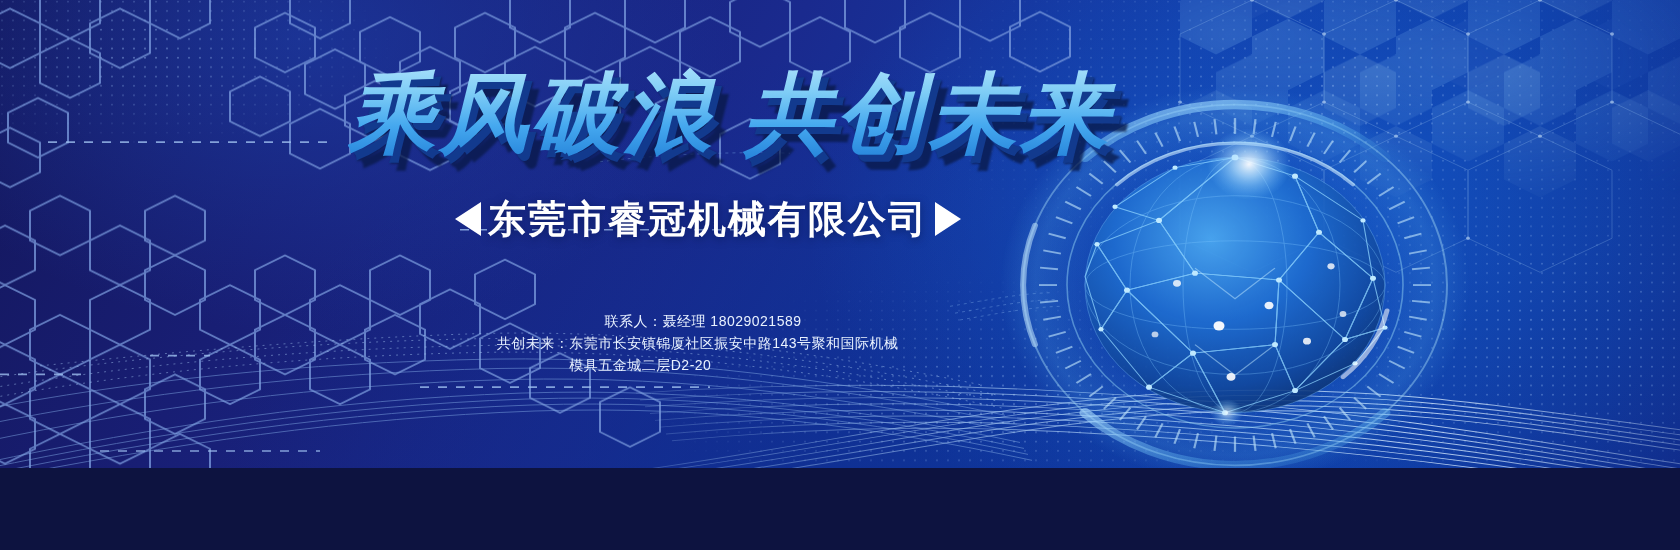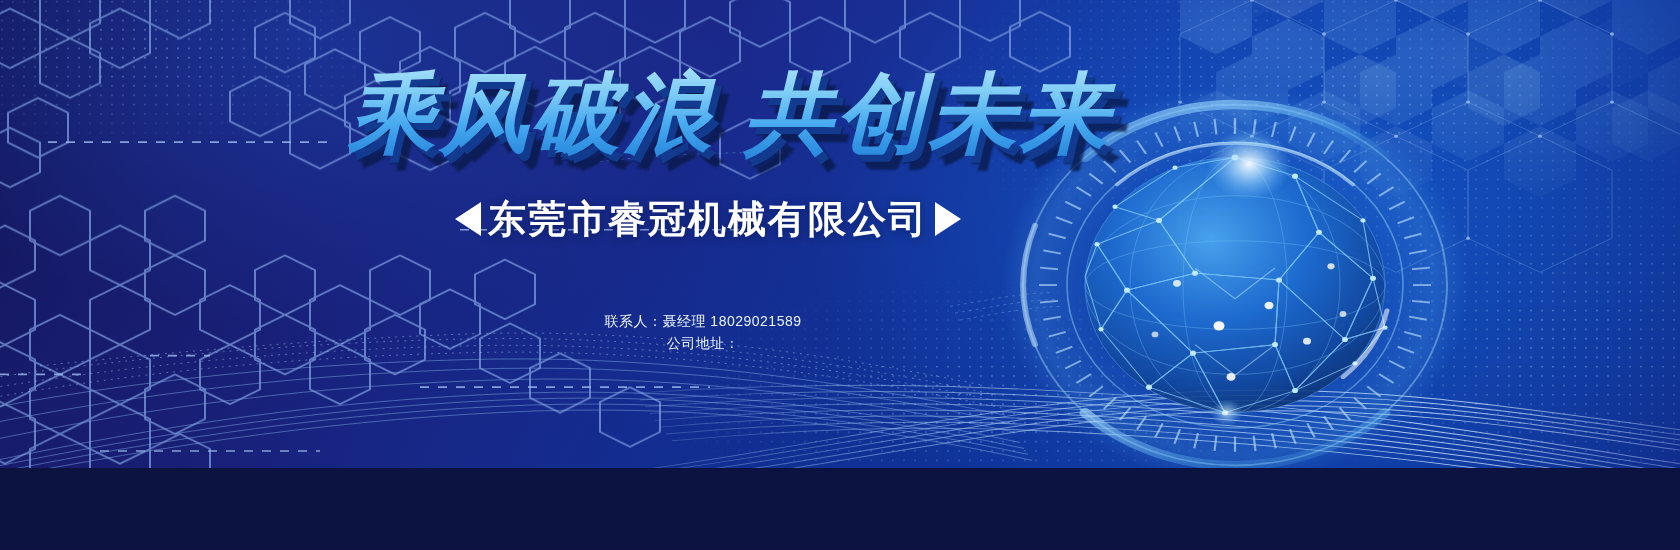--- a/index.html
+++ b/index.html
@@ -526,18 +526,19 @@
     <div id="company-row">
       <span class="tri left"></span>
       <span id="company-name">东莞市睿冠机械有限公司</span>
       <span class="tri right"></span>
     </div>
 
 
     <div id="contact">
       <div class="line">联系人：聂经理 18029021589</div>
       <div class="addr-row">
-        <span class="addr-label">公司地址：</span>
+        <span class="addr-label">共创未来：</span>
+        <span class="addr">东莞市长安镇锦厦社区振安中路143号聚和国际机械模具五金城二层D2-20</span>
       </div>
     </div>
 
   </div>
 </div>
 
 </body></html>

